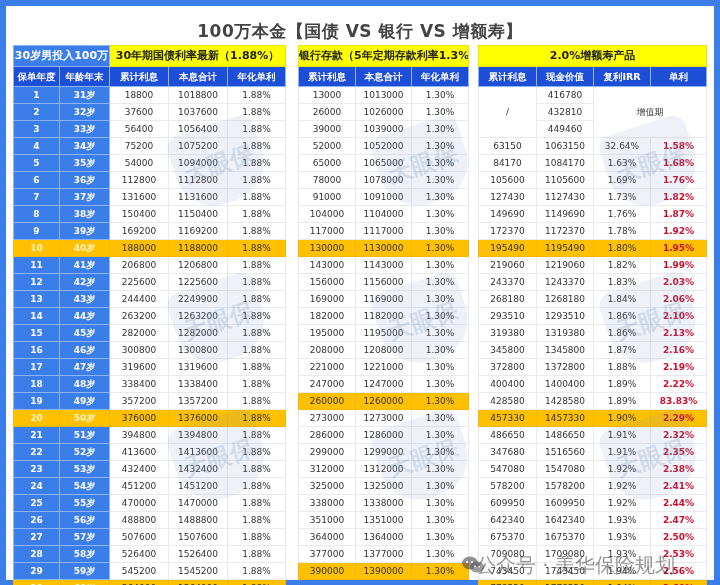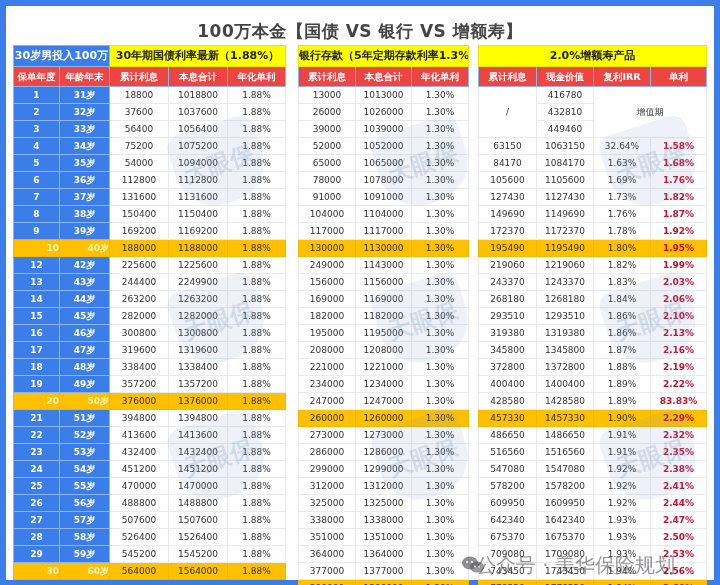--- a/index.html
+++ b/index.html
@@ -15,25 +15,25 @@
     text-align: center; font-size: 17px; font-weight: bold; color: #444;
     letter-spacing: 0.5px;
   }
   table { border-collapse: collapse; position: absolute; table-layout: fixed; }
   td, th {
     font-size: 9px; text-align: center; white-space: nowrap; overflow: hidden;
     height: 16.2px; line-height: 16px; padding: 0;
   }
   .gh { background: #ffff00; color: #222; font-weight: bold; height: 21px; border: 1px solid #e6e600; font-size: 11px; }
   .gh.blue { background: #3b7de9; color: #fff; border: 1px solid #8fb4f2; }
-  .ch { background: #ef4444; color: #fff; font-weight: bold; height: 20px; border: 1px solid #8fb4f2; font-size: 9.5px; }
+  .ch { background: #1d4ed8; color: #fff; font-weight: bold; height: 20px; border: 1px solid #8fb4f2; font-size: 9.5px; }
   .lc { background: #3b7de9; color: #fff; font-weight: bold; border: 1px solid #8fb4f2; }
   .dc { background: #fff; color: #333; border: 1px solid #e8eaee; }
   tr.hl td { background: #ffc000; border-color: #f3b800; }
-  tr.hl td.lc { color: #fff3c0; text-align: right; }
+  tr.hl td.lc { color: #fff3c0; }
   .red { color: #c8102e; font-weight: bold; }
   .merged { background: #fff; color: #333; border: 1px solid #e8eaee; vertical-align: middle; }
   #t1 { left: 7px; top: 39px; width: 272px; }
   #t2 { left: 292px; top: 39px; width: 170px; }
   #t3 { left: 472px; top: 39px; width: 228px; }
   .wm {
     position: absolute; width: 90px; height: 80px; border-radius: 14px 14px 40px 40px;
     background: rgba(120,150,190,0.13); transform: rotate(-18deg);
     color: rgba(110,140,180,0.22); font-size: 24px; font-weight: bold;
     display: flex; align-items: center; justify-content: center; pointer-events: none;
@@ -140,20 +140,27 @@
         <td class="dc">1.88%</td>
       </tr>
         <tr class="hl">
         <td class="lc">10</td>
         <td class="lc">40岁</td>
         <td class="dc">188000</td>
         <td class="dc">1188000</td>
         <td class="dc">1.88%</td>
       </tr>
         <tr>
+        <td class="lc">11</td>
+        <td class="lc">41岁</td>
+        <td class="dc">206800</td>
+        <td class="dc">1206800</td>
+        <td class="dc">1.88%</td>
+      </tr>
+        <tr>
         <td class="lc">12</td>
         <td class="lc">42岁</td>
         <td class="dc">225600</td>
         <td class="dc">1225600</td>
         <td class="dc">1.88%</td>
       </tr>
         <tr>
         <td class="lc">13</td>
         <td class="lc">43岁</td>
         <td class="dc">244400</td>
@@ -343,21 +350,21 @@
         <td class="dc">117000</td>
         <td class="dc">1117000</td>
         <td class="dc">1.30%</td>
       </tr>
         <tr class="hl">
         <td class="dc">130000</td>
         <td class="dc">1130000</td>
         <td class="dc">1.30%</td>
       </tr>
         <tr>
-        <td class="dc">249000</td>
+        <td class="dc">143000</td>
         <td class="dc">1143000</td>
         <td class="dc">1.30%</td>
       </tr>
         <tr>
         <td class="dc">156000</td>
         <td class="dc">1156000</td>
         <td class="dc">1.30%</td>
       </tr>
         <tr>
         <td class="dc">169000</td>
@@ -375,25 +382,20 @@
         <td class="dc">1.30%</td>
       </tr>
         <tr>
         <td class="dc">208000</td>
         <td class="dc">1208000</td>
         <td class="dc">1.30%</td>
       </tr>
         <tr>
         <td class="dc">221000</td>
         <td class="dc">1221000</td>
-        <td class="dc">1.30%</td>
-      </tr>
-        <tr>
-        <td class="dc">234000</td>
-        <td class="dc">1234000</td>
         <td class="dc">1.30%</td>
       </tr>
         <tr>
         <td class="dc">247000</td>
         <td class="dc">1247000</td>
         <td class="dc">1.30%</td>
       </tr>
         <tr class="hl">
         <td class="dc">260000</td>
         <td class="dc">1260000</td>
@@ -584,21 +586,21 @@
            <td class="dc">1.90%</td>
            <td class="dc red">2.29%</td>
         </tr>
         <tr>
           <td class="dc">486650</td>
            <td class="dc">1486650</td>
            <td class="dc">1.91%</td>
            <td class="dc red">2.32%</td>
         </tr>
         <tr>
-          <td class="dc">516560</td>
+          <td class="dc">347680</td>
            <td class="dc">1516560</td>
            <td class="dc">1.91%</td>
            <td class="dc red">2.35%</td>
         </tr>
         <tr>
           <td class="dc">547080</td>
            <td class="dc">1547080</td>
            <td class="dc">1.92%</td>
            <td class="dc red">2.38%</td>
         </tr>

